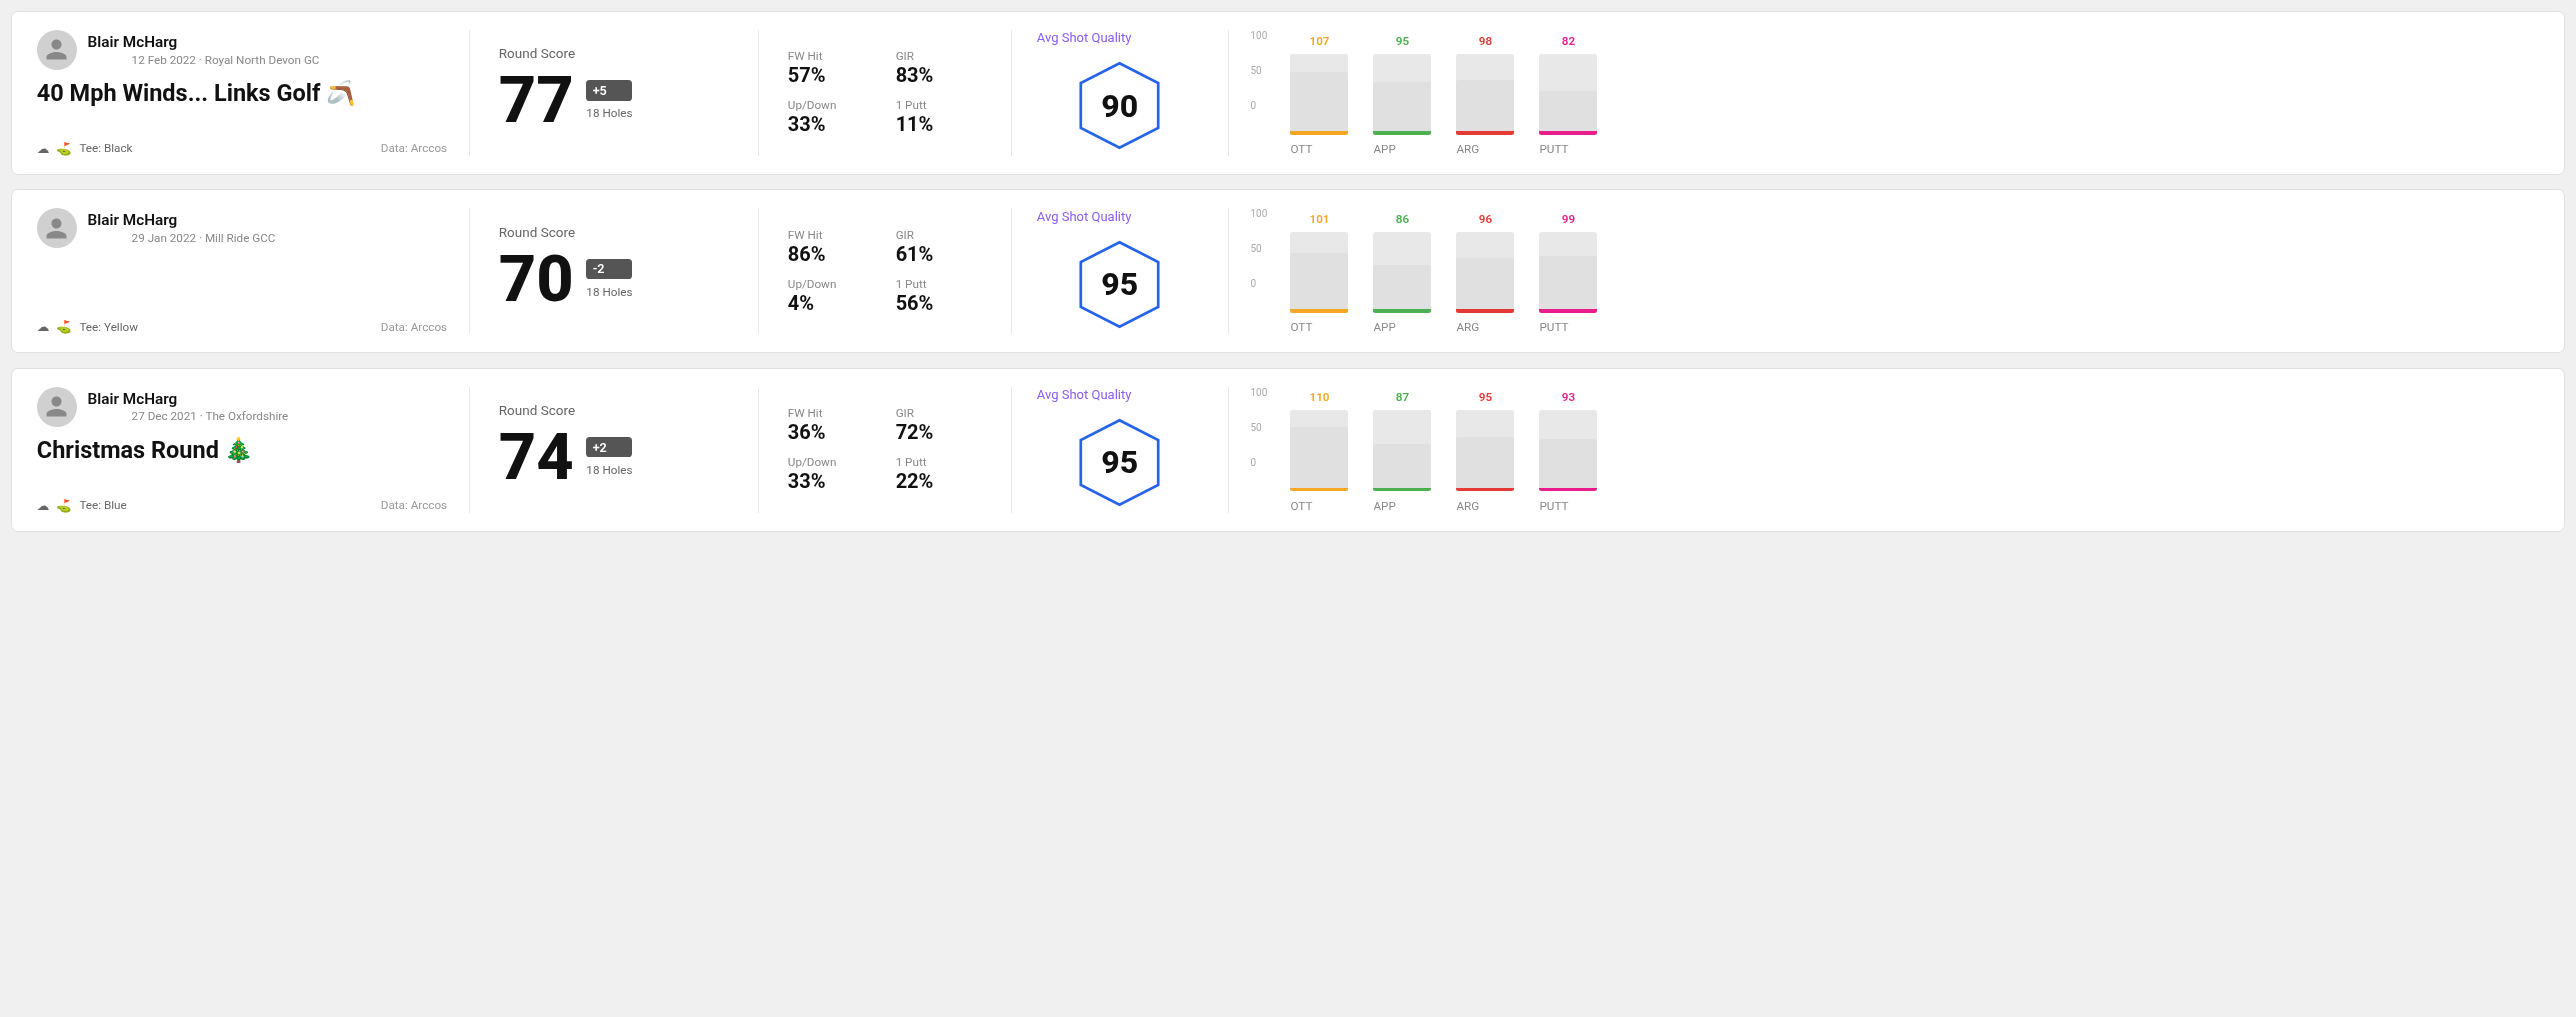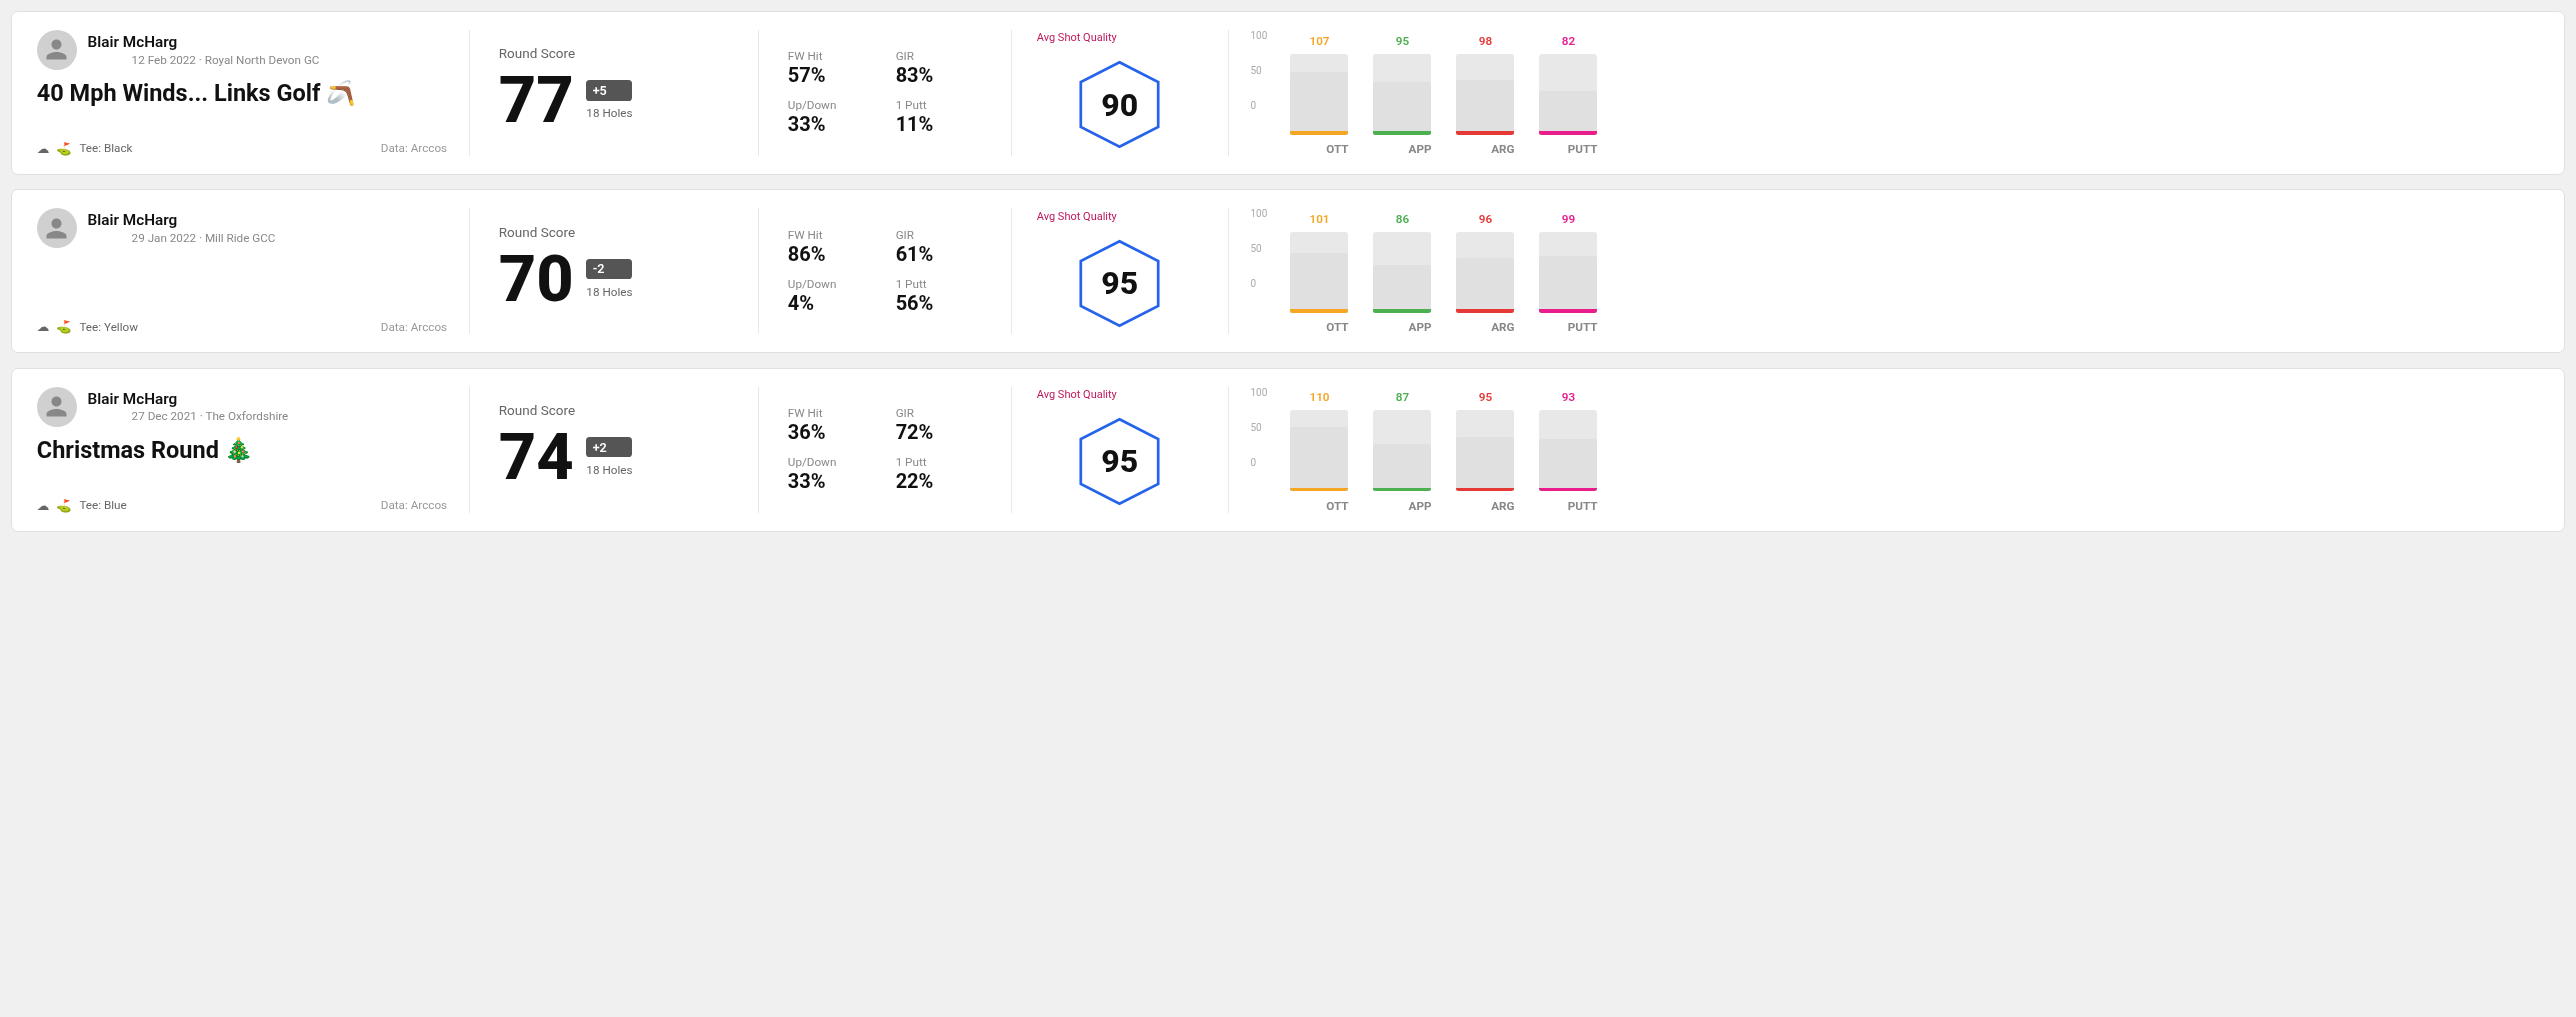--- a/index.html
+++ b/index.html
@@ -157,22 +157,22 @@
       width: 217px;
       flex-shrink: 0;
       padding: 0 25px;
       border-right: 0.9px solid #e8e8e8;
       display: flex;
       flex-direction: column;
       justify-content: center;
       align-items: center;
     }
     .quality-label {
-      font-size: 11px;
-      color: #be185d;
+      font-size: 13px;
+      color: #8b5cf6;
       margin-bottom: 10.8px;
       align-self: flex-start;
     }
     .hexagon-wrapper {
       display: flex;
       align-items: center;
       justify-content: center;
     }
     .hexagon {
       position: relative;
@@ -203,21 +203,21 @@
       display: flex;
       gap: 25px;
       align-items: flex-end;
       height: 126px;
       padding-top: 18px;
       position: relative;
     }
     .bar-group {
       display: flex;
       flex-direction: column;
-      align-items: flex-end;
+      align-items: flex-start;
       gap: 3.6px;
       position: relative;
     }
     .bar-value-label {
       font-size: 11.7px;
       font-weight: 600;
       position: absolute;
       top: -20px;
       left: 50%;
       transform: translateX(-50%);
@@ -241,21 +241,20 @@
       bottom: 0;
       left: 0;
       right: 0;
       height: 3.6px;
       border-radius: 0 0 2.7px 2.7px;
     }
     .bar-label {
       font-size: 11.7px;
       color: #888;
       margin-top: 3.6px;
-      font-weight: bold;
     }
     .chart-wrapper {
       position: relative;
       padding-left: 40px;
     }
     .y-axis-labels {
       position: absolute;
       left: 0;
       top: 0;
       height: 81px;

